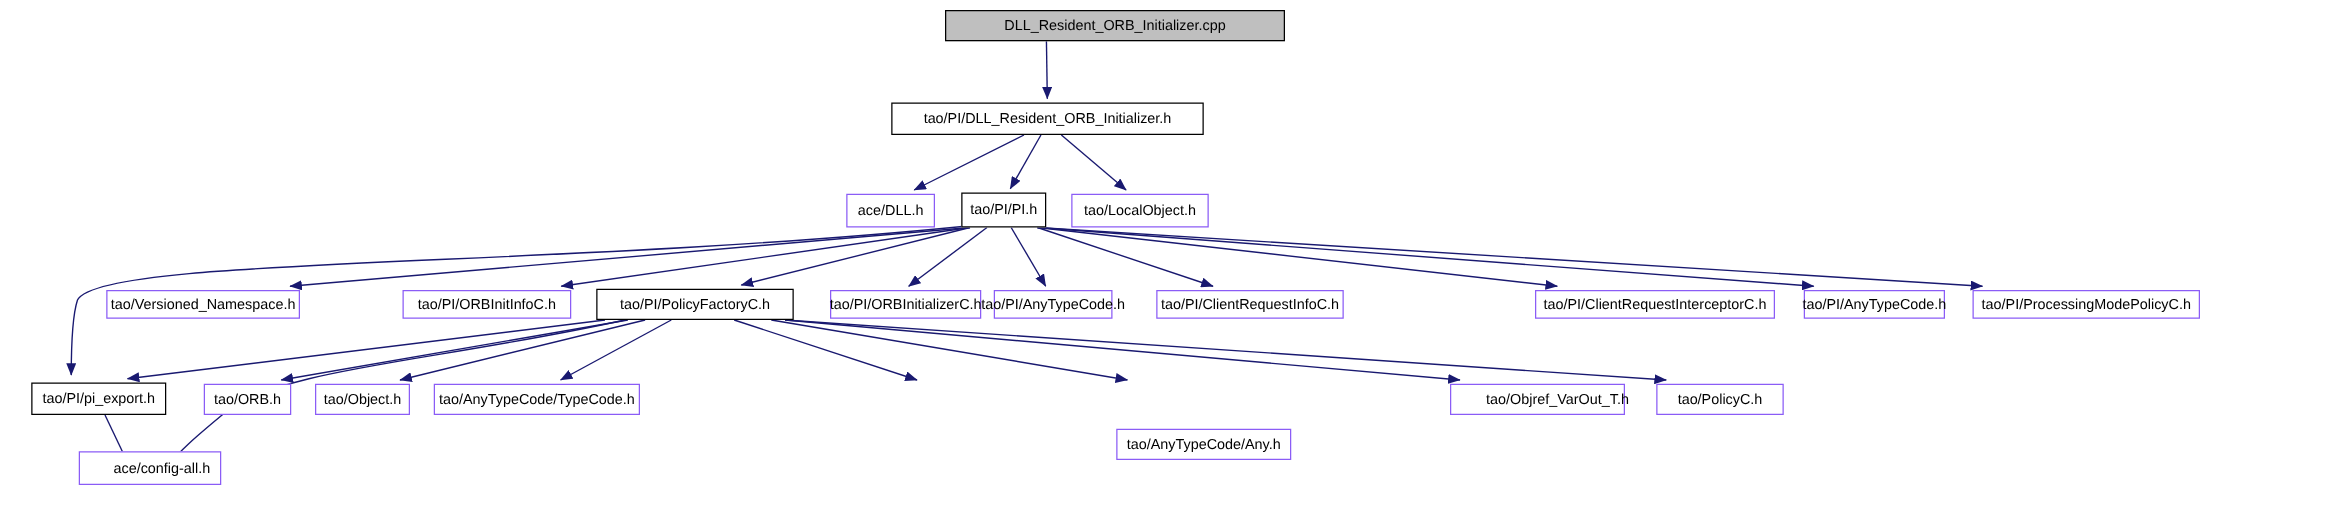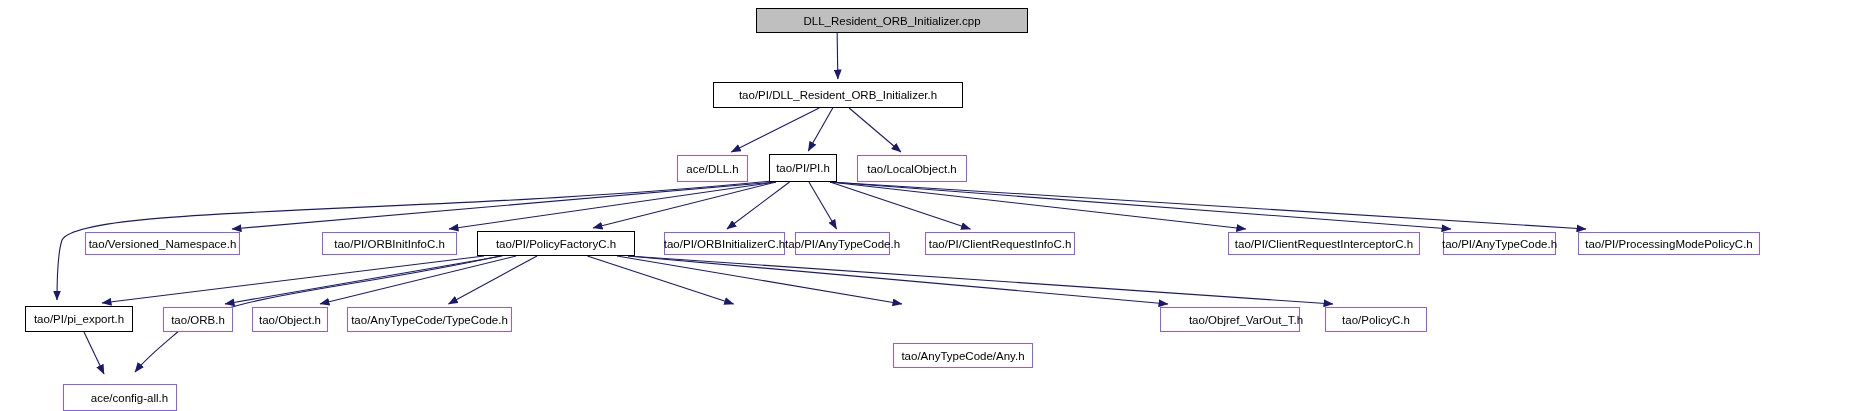--- a/index.html
+++ b/index.html
@@ -85,14 +85,14 @@
     <div class="node plain" style="left: 1228px; top: 232px; width: 192px; height: 23px;">tao/PI/ClientRequestInterceptorC.h</div>
     <div class="node plain" style="left: 1443px; top: 232px; width: 113px; height: 23px;">tao/PI/AnyTypeCode.h</div>
     <div class="node plain" style="left: 1578px; top: 232px; width: 182px; height: 23px;">tao/PI/ProcessingModePolicyC.h</div>
     <div class="node linked" style="left: 2px; top: 306px; width: 108px; height: 26px; margin-left: 23px;">tao/PI/pi_export.h</div>
     <div class="node plain" style="left: 163px; top: 307px; width: 70px; height: 25px;">tao/ORB.h</div>
     <div class="node plain" style="left: 252px; top: 307px; width: 76px; height: 25px;">tao/Object.h</div>
     <div class="node plain" style="left: 347px; top: 307px; width: 165px; height: 25px;">tao/AnyTypeCode/TypeCode.h</div>
     <div class="node plain" style="left: 893px; top: 307px; width: 140px; height: 25px; margin-top: 36px;">tao/AnyTypeCode/Any.h</div>
     <div class="node plain" style="left: 1160px; top: 307px; width: 140px; height: 25px; padding-left: 32px;">tao/Objref_VarOut_T.h</div>
     <div class="node plain" style="left: 1325px; top: 307px; width: 102px; height: 25px;">tao/PolicyC.h</div>
-    <div class="node plain" style="left: 63px; top: 384px; width: 114px; height: 27px; padding-left: 19px;">ace/config-all.h</div>
+    <div class="node plain" style="left: 63px; top: 361px; width: 114px; height: 27px; padding-left: 19px;">ace/config-all.h</div>
   </div>
 
 </body></html>

